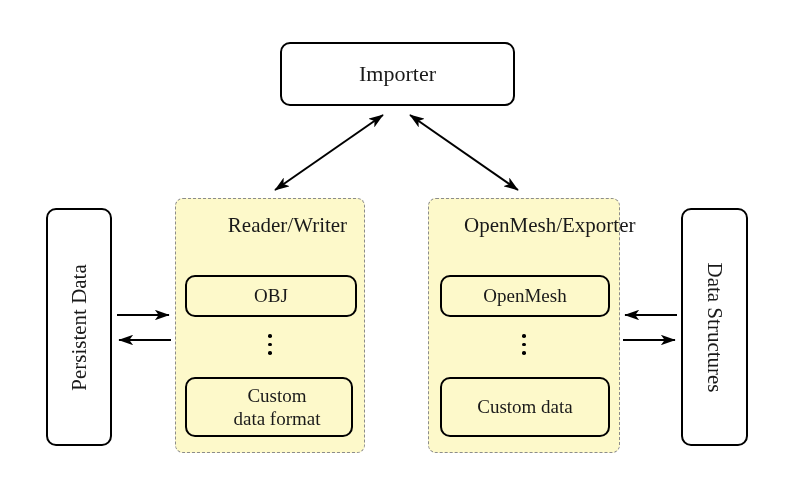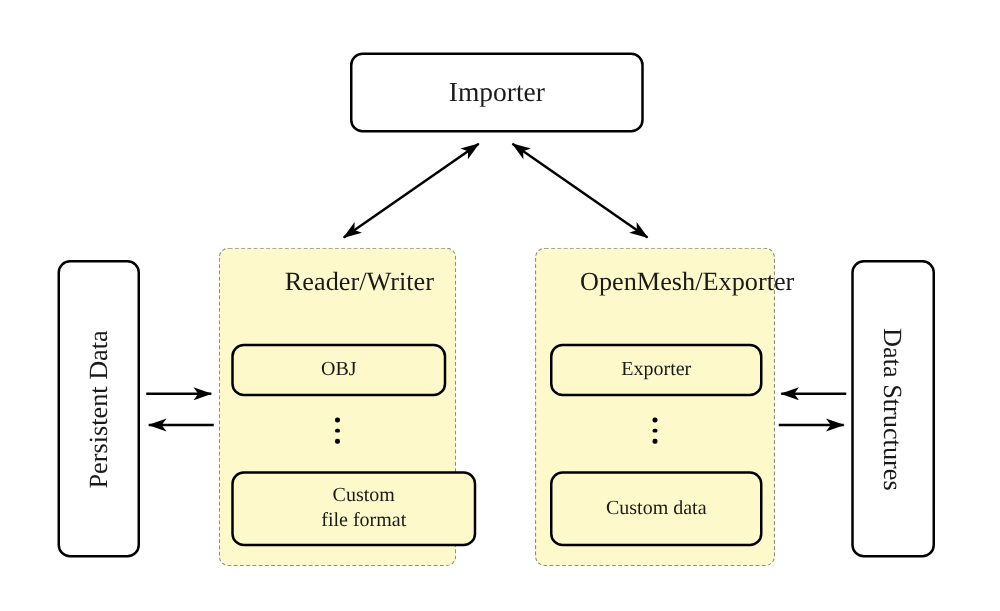--- a/index.html
+++ b/index.html
@@ -53,27 +53,27 @@
   }
   .inner-node {
     position: absolute;
     background: var(--container_fill, #fdf9ca);
     border: 2.8px solid var(--node_border, #000000);
     border-radius: 10px;
     display: flex;
     flex-direction: column;
     align-items: center;
     justify-content: center;
-    font-size: 16px;
+    font-size: 19px;
     line-height: 1.22;
     color: #1a1a1a;
     text-align: center;
   }
   #obj-box            { left: 185px; top: 275px; width: 172px; height: 42px; }
-  #custom-file-box    { left: 185px; top: 377px; width: 196px; height: 60px; padding-left: 16px; }
+  #custom-file-box    { left: 185px; top: 377px; width: 168px; height: 60px; padding-left: 16px; }
   #openmesh-box       { left: 440px; top: 275px; width: 170px; height: 42px; }
   #custom-data-box    { left: 440px; top: 377px; width: 170px; height: 60px; }
 
   .vdots {
     position: absolute;
     display: flex;
     flex-direction: column;
     align-items: center;
     gap: 5px;
   }
@@ -146,28 +146,28 @@
   <div class="inner-node" id="obj-box">
     <span>OBJ</span>
   </div>
   <div class="vdots" id="vdots-left">
     <span></span>
       <span></span>
       <span></span>
   </div>
   <div class="inner-node" id="custom-file-box">
     <span>Custom</span>
-    <span>file format</span>
+    <span>data format</span>
   </div>
 
   <div class="group-container" id="importer-exporter">
     <div class="group-title">OpenMesh/Exporter</div>
   </div>
   <div class="inner-node" id="openmesh-box">
-    <span>Exporter</span>
+    <span>OpenMesh</span>
   </div>
   <div class="vdots" id="vdots-right">
     <span></span>
       <span></span>
       <span></span>
   </div>
   <div class="inner-node" id="custom-data-box">
     <span>Custom data</span>
   </div>
 

